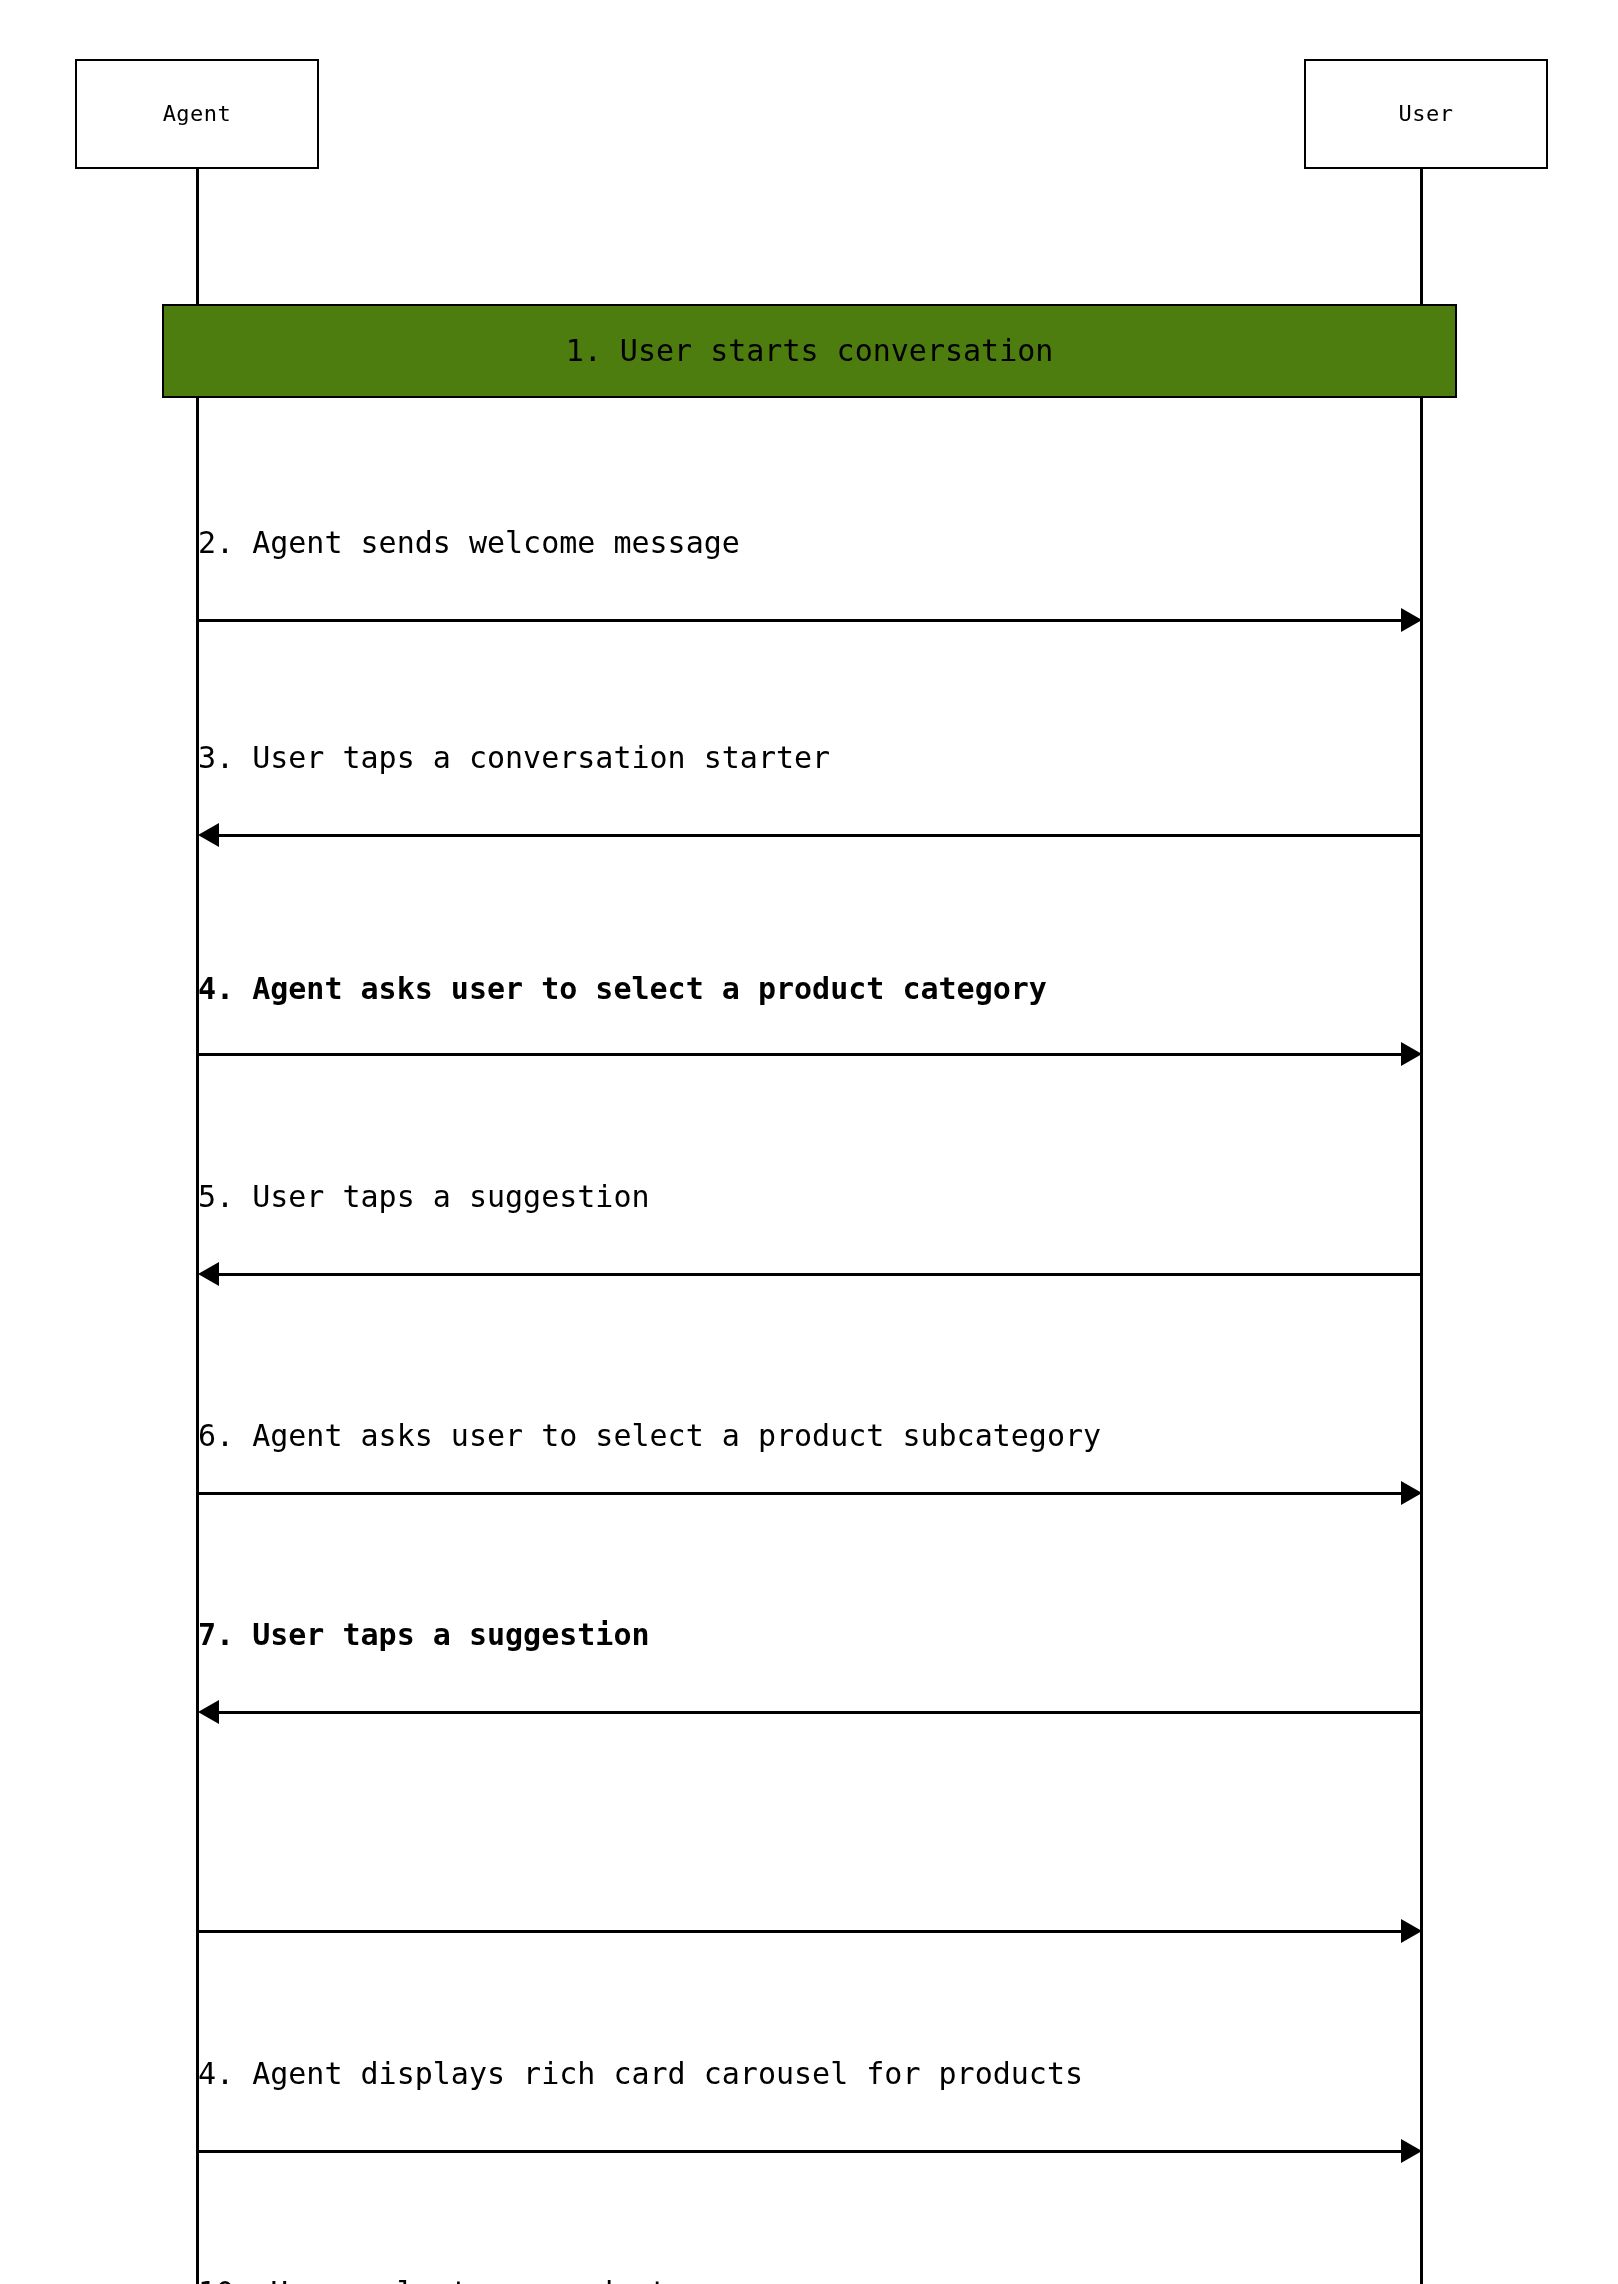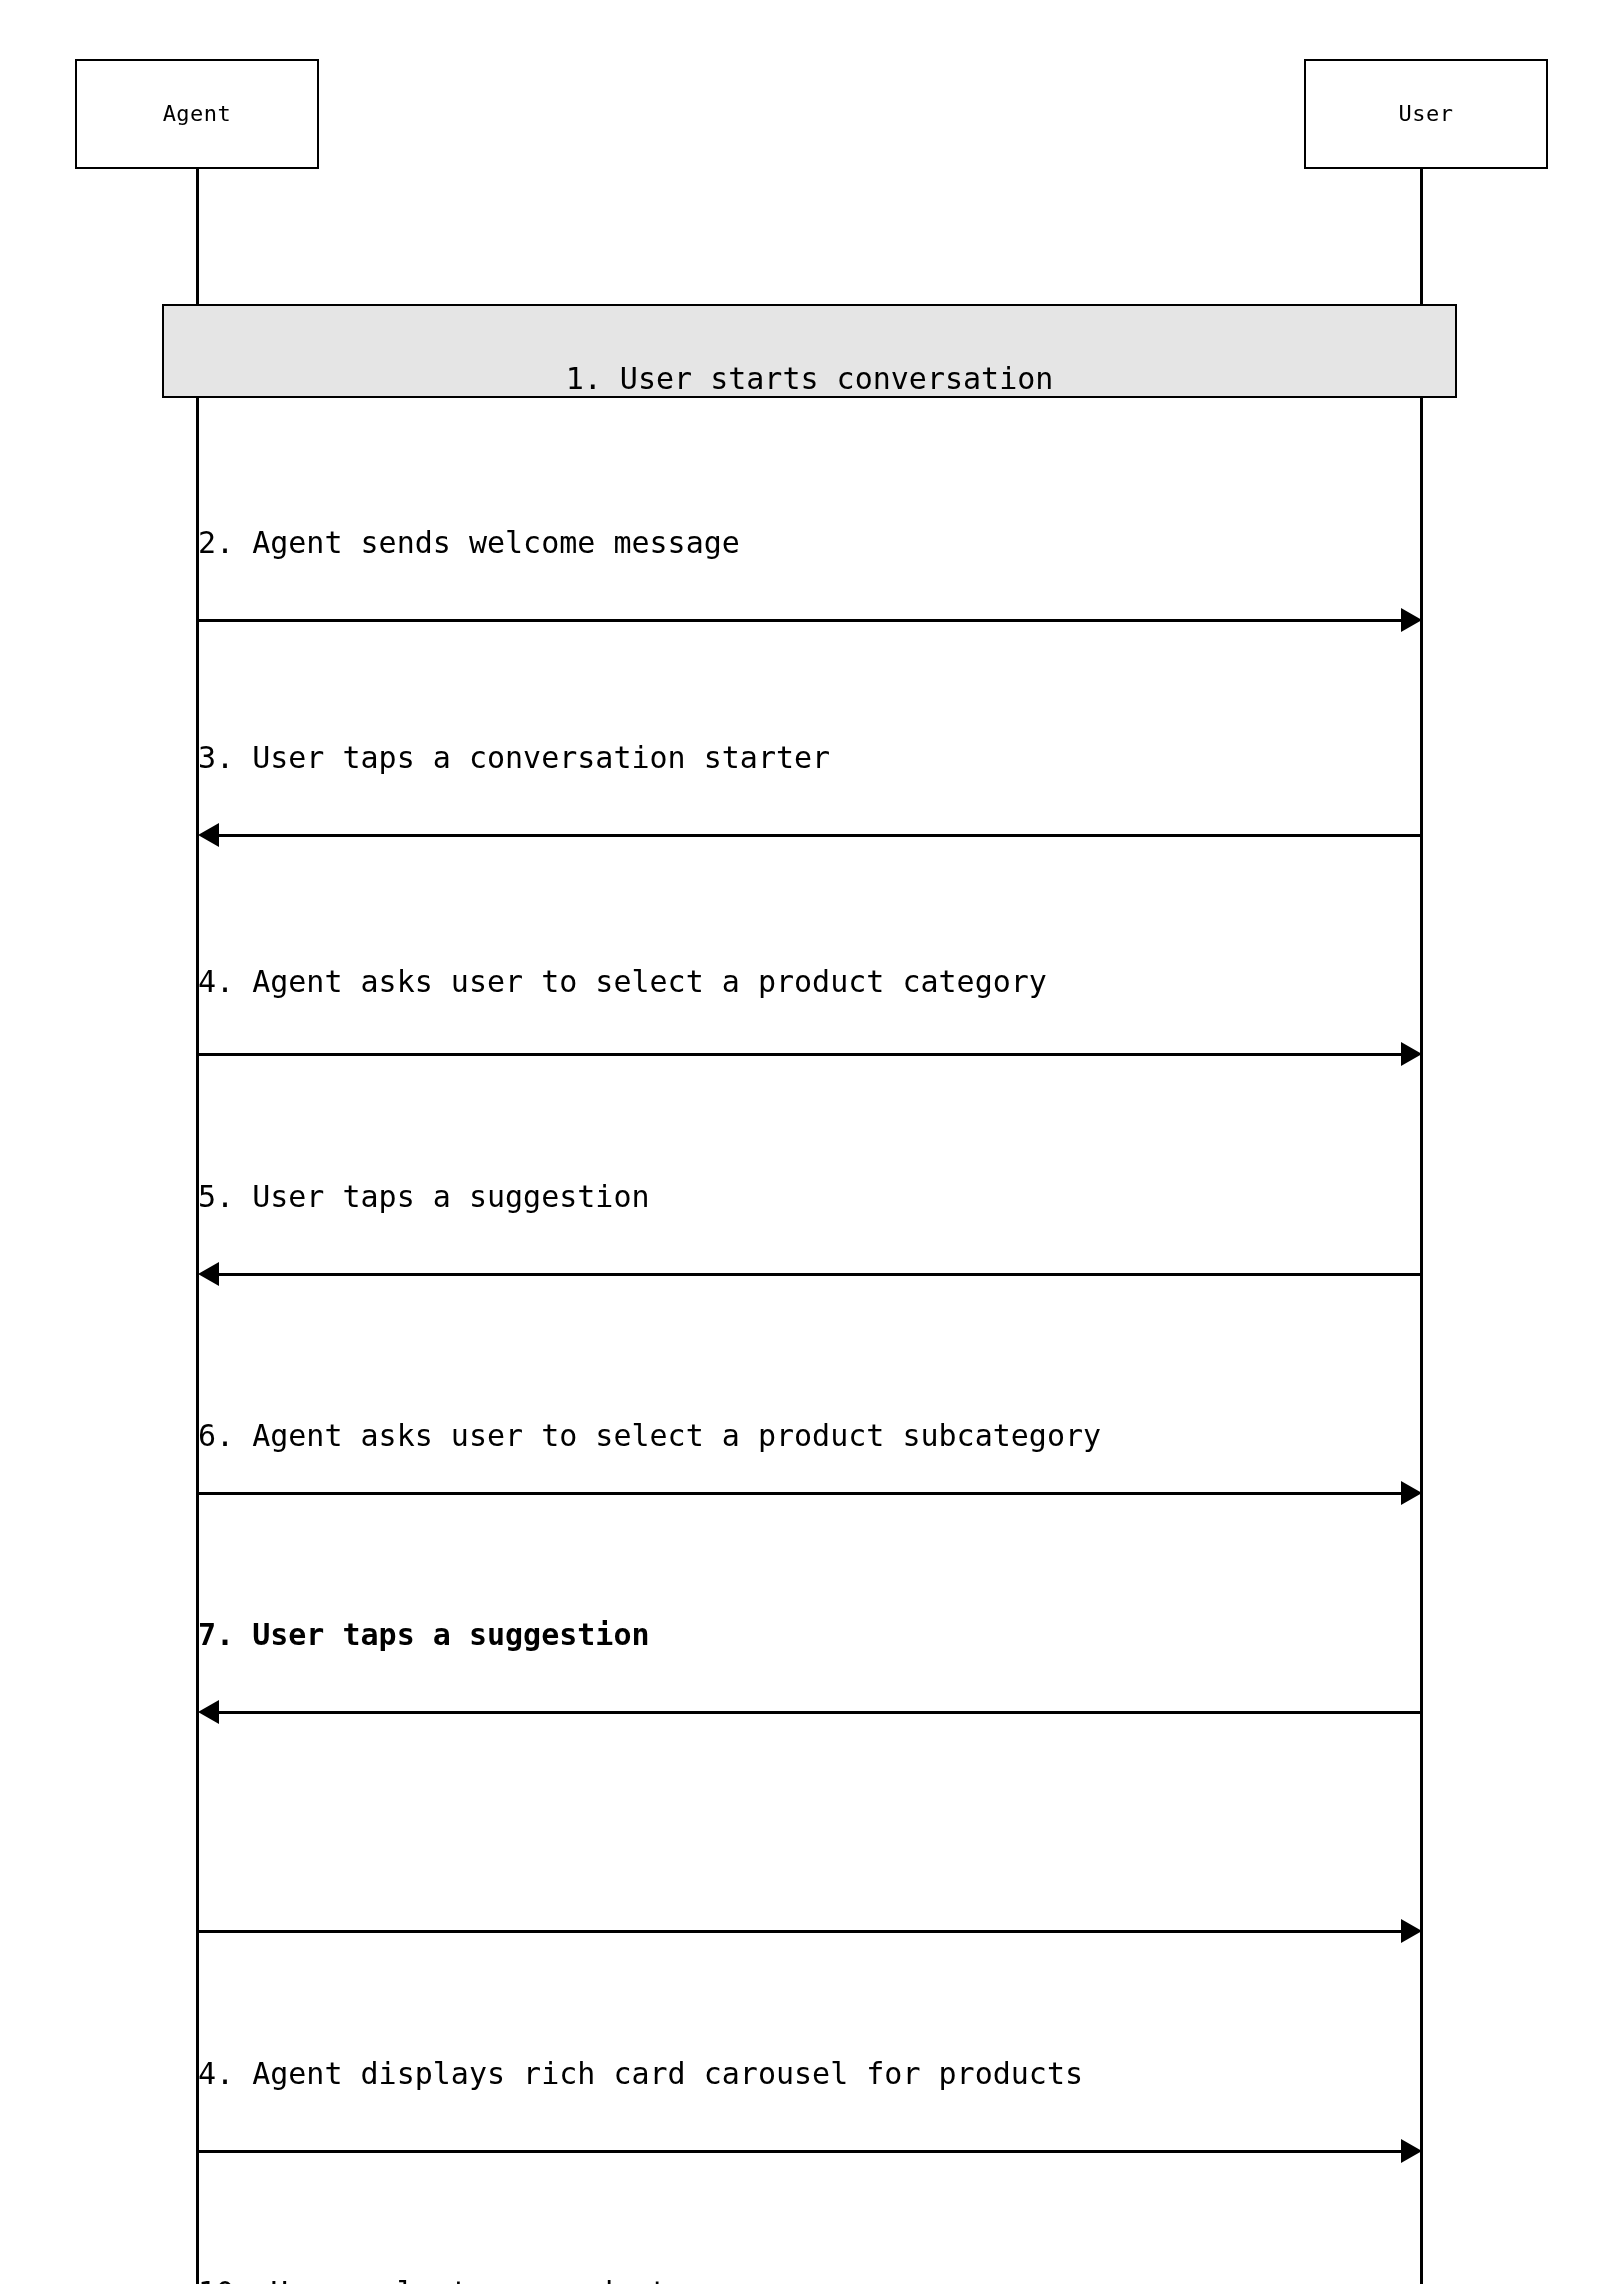--- a/index.html
+++ b/index.html
@@ -40,24 +40,24 @@
   .lifeline {
     position: absolute;
     width: 3.2px;
     background: #000000;
   }
 
   
   .selfbox {
     position: absolute;
     box-sizing: border-box;
-    background: #e5e5e5;
+    background: #4d7c0f;
     border: 2.7px solid #000000;
     display: flex;
-    align-items: flex-end;
+    align-items: center;
     justify-content: center;
   }
   .selfbox-label {
     font-size: 30px;
     color: #000000;
     white-space: nowrap;
     line-height: 1.18;
     text-align: center;
   }
 
@@ -120,21 +120,21 @@
     <div class="arrowhead right" style="left:1203px; top:83px;"></div>
   </div>
 
   <div class="message" style="left:198px; top:740px; width:1224px; height:105px;">
     <div class="msg-label" style="top:0px;">3. User taps a conversation starter</div>
     <div class="msg-line" style="left:21px; top:94px; width:1203px;"></div>
     <div class="arrowhead left" style="left:0px; top:83px;"></div>
   </div>
 
   <div class="message" style="left:198px; top:959px; width:1224px; height:105px;">
-    <div class="msg-label" style="top:5px;">4. Agent asks user to select a product category</div>
+    <div class="msg-label" style="top:12px;font-weight:bold;">4. Agent asks user to select a product category</div>
     <div class="msg-line" style="left:0px; top:94px; width:1203px;"></div>
     <div class="arrowhead right" style="left:1203px; top:83px;"></div>
   </div>
 
   <div class="message" style="left:198px; top:1179px; width:1224px; height:105px;">
     <div class="msg-label" style="top:0px;">5. User taps a suggestion</div>
     <div class="msg-line" style="left:21px; top:94px; width:1203px;"></div>
     <div class="arrowhead left" style="left:0px; top:83px;"></div>
   </div>
 

